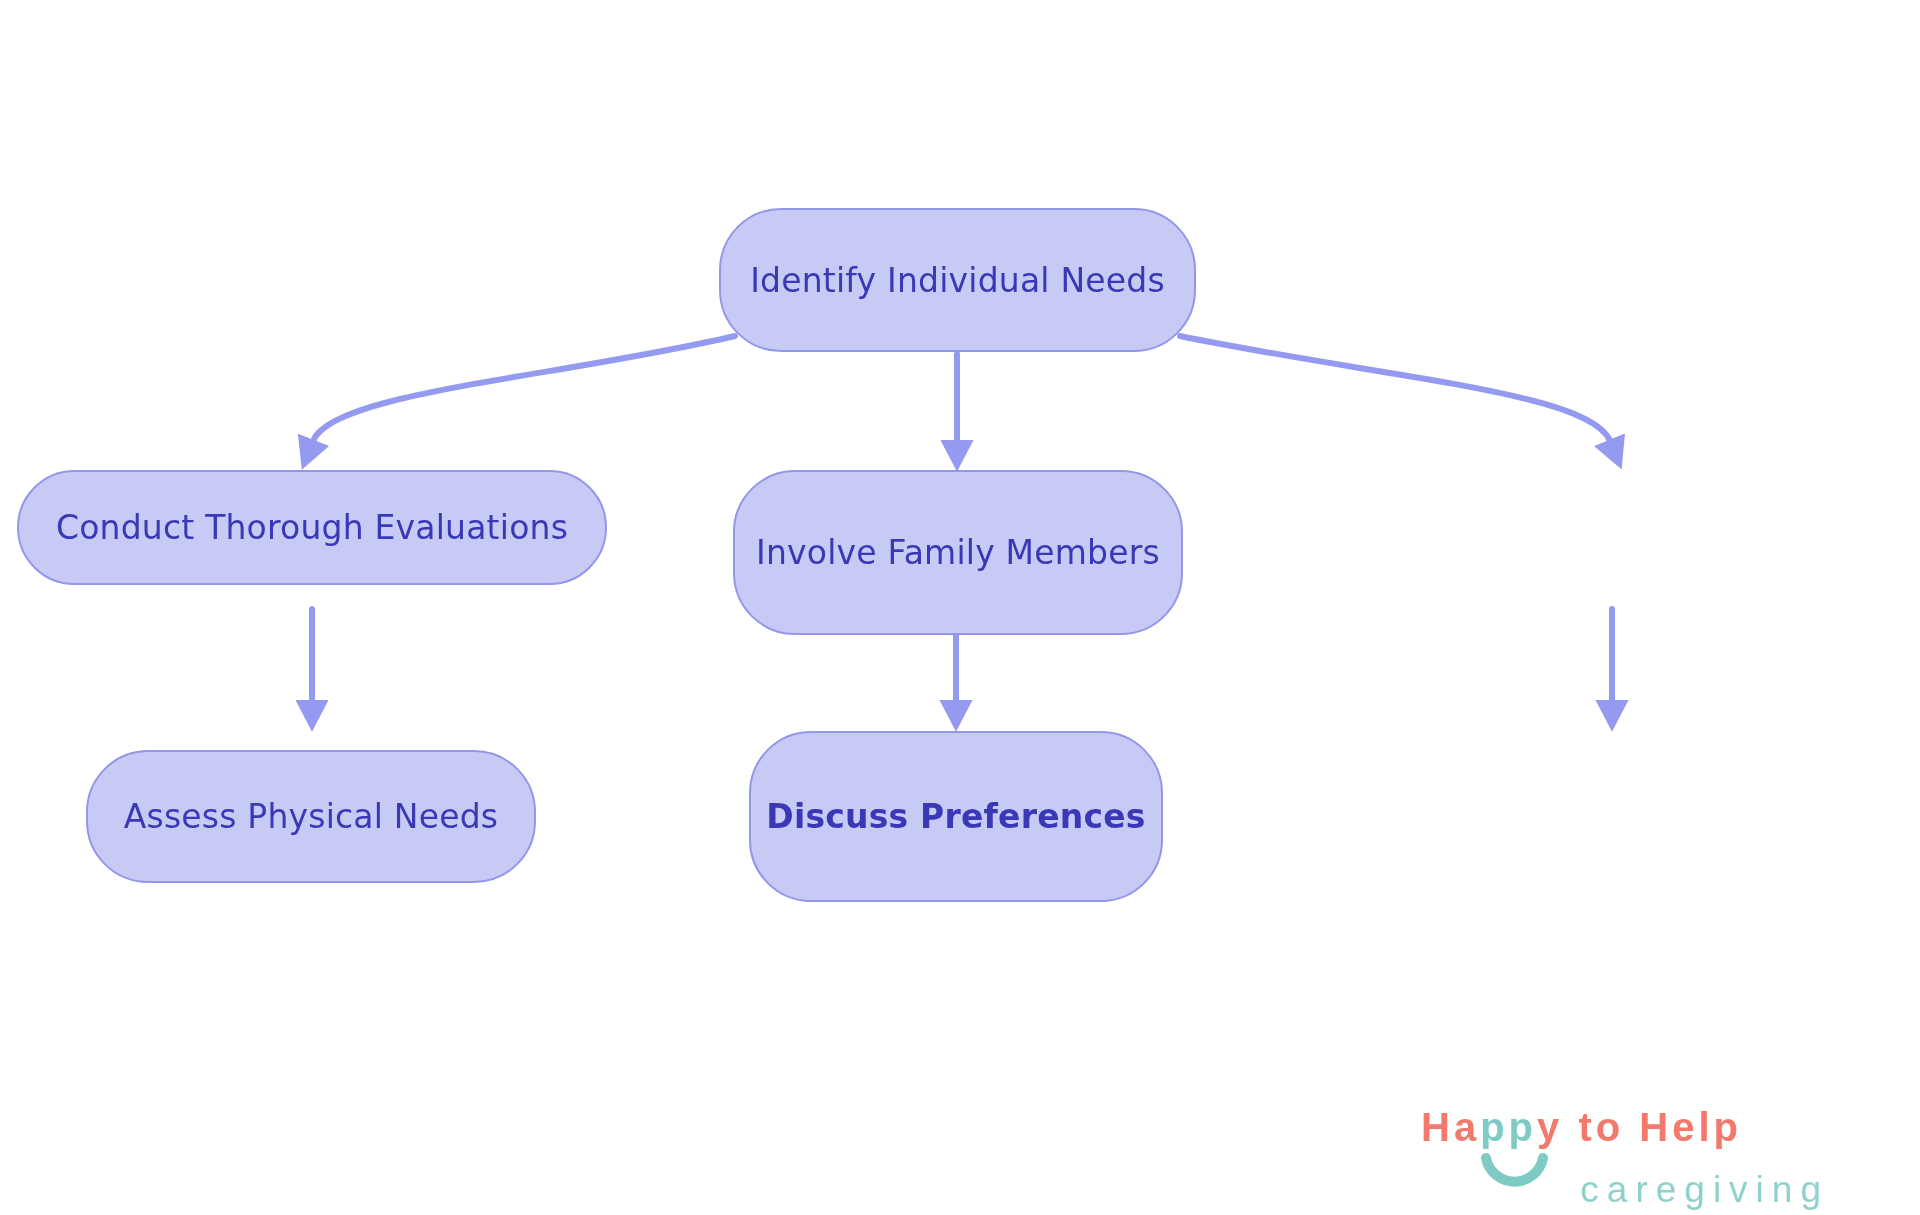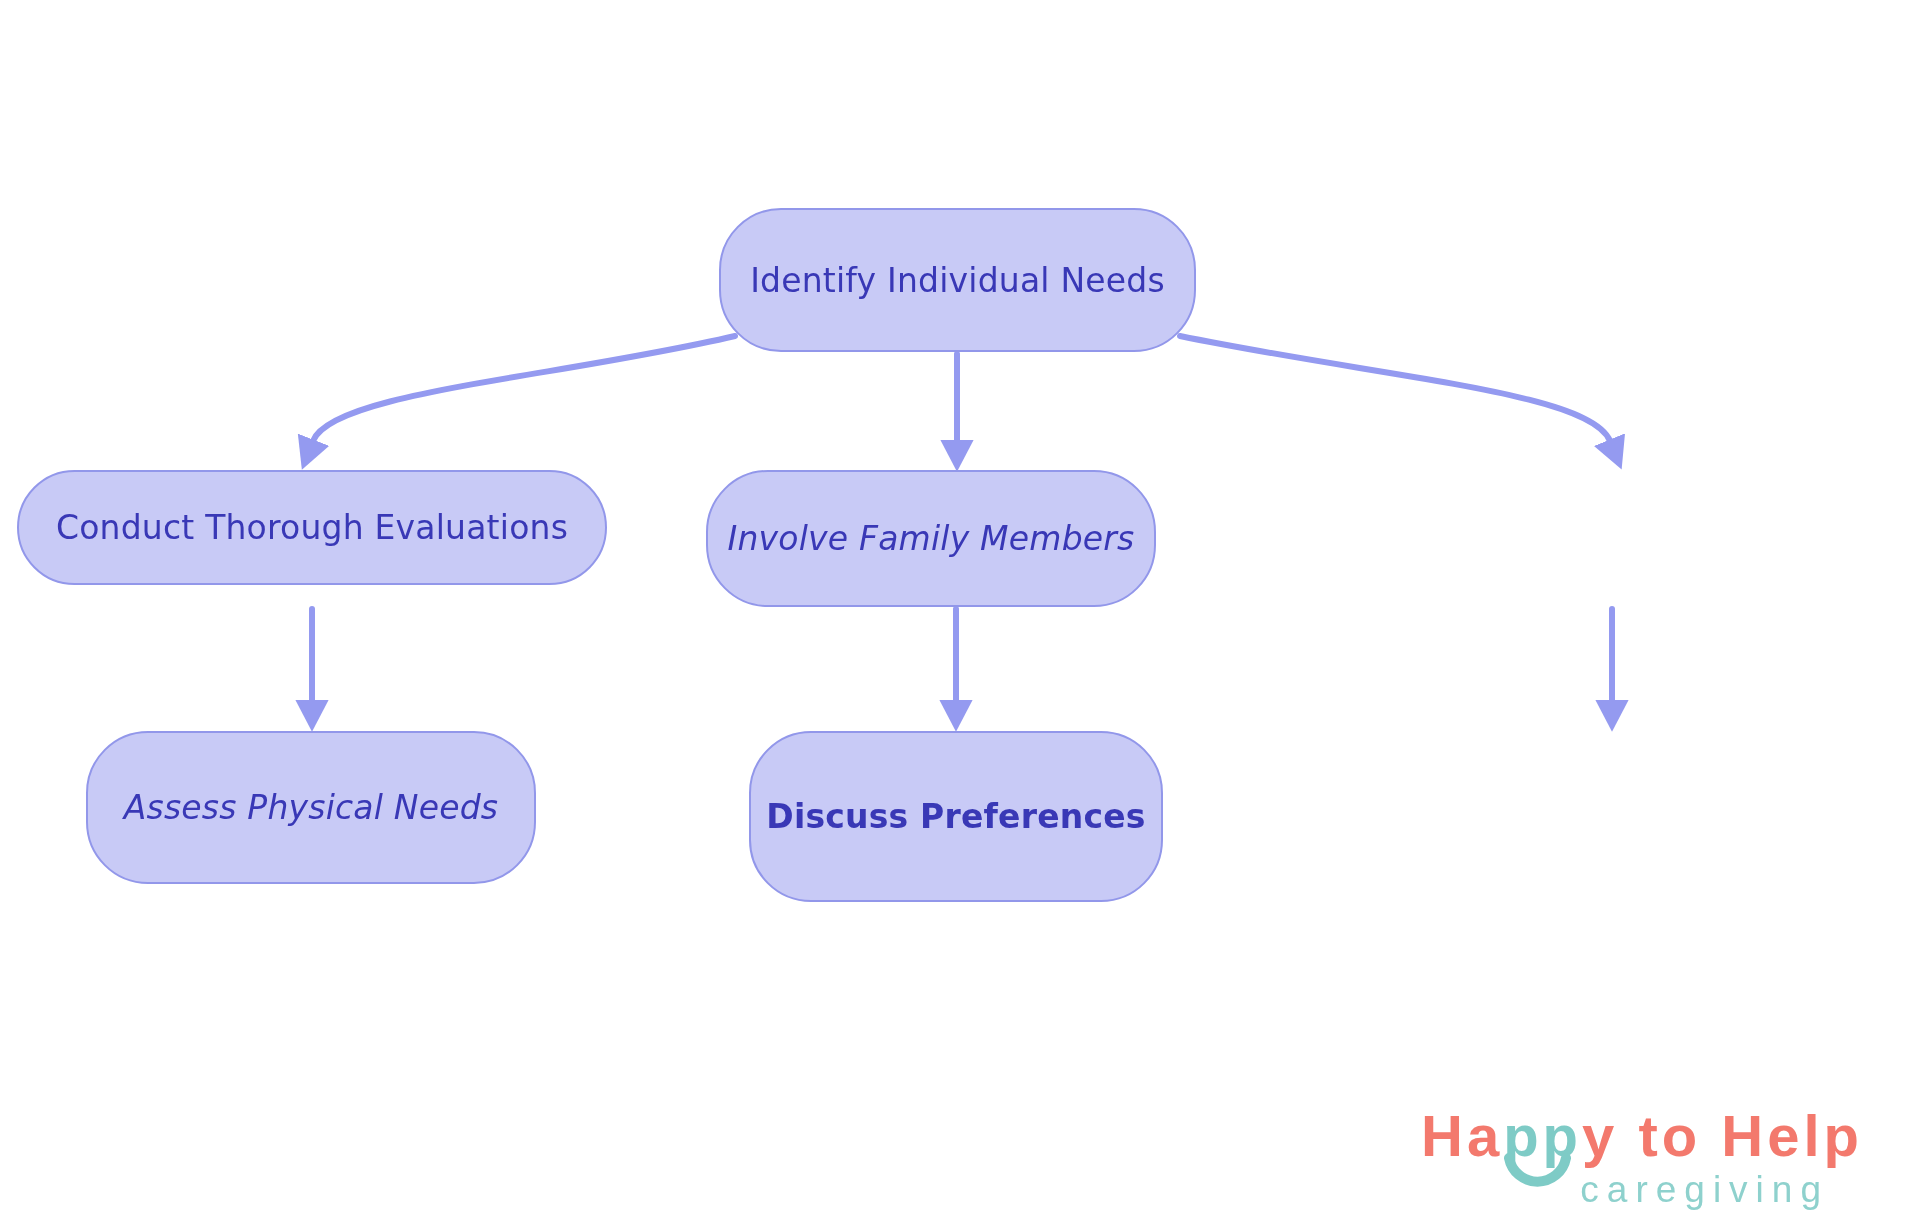--- a/index.html
+++ b/index.html
@@ -37,37 +37,37 @@
     justify-content:center;
     color:var(--node-text);
     font-size:33px;
     letter-spacing:0.2px;
     text-align:center;
     padding:0 14px;
     white-space:nowrap;
   }
   .node-root{left:719px;top:208px;width:477px;height:144px;}
   .node-n1{left:17px;top:470px;width:590px;height:115px;}
-  .node-n2{left:706px;top:470px;width:450px;height:137px;font-style:italic;}
+  .node-n2{left:733px;top:470px;width:450px;height:165px;}
   .node-n3{left:1334px;top:470px;width:560px;height:137px;}
-  .node-n1a{left:86px;top:731px;width:450px;height:153px;font-style:italic;}
+  .node-n1a{left:86px;top:750px;width:450px;height:133px;}
   .node-n2a{left:749px;top:731px;width:414px;height:171px;font-weight:bold;}
   .node-n3a{left:1380px;top:731px;width:464px;height:133px;}
 
   .logo{
     position:absolute;
     left:1421px;
     top:1107px;
     width:458px;
     height:100px;
   }
   .logo-line1{
     font-family:"Liberation Sans",sans-serif;
     font-weight:bold;
-    font-size:58px;
+    font-size:40px;
     letter-spacing:4px;
     color:var(--coral);
     white-space:nowrap;
     line-height:1;
   }
   .logo-pp{
     color:var(--teal);
     position:relative;
     display:inline-block;
   }

